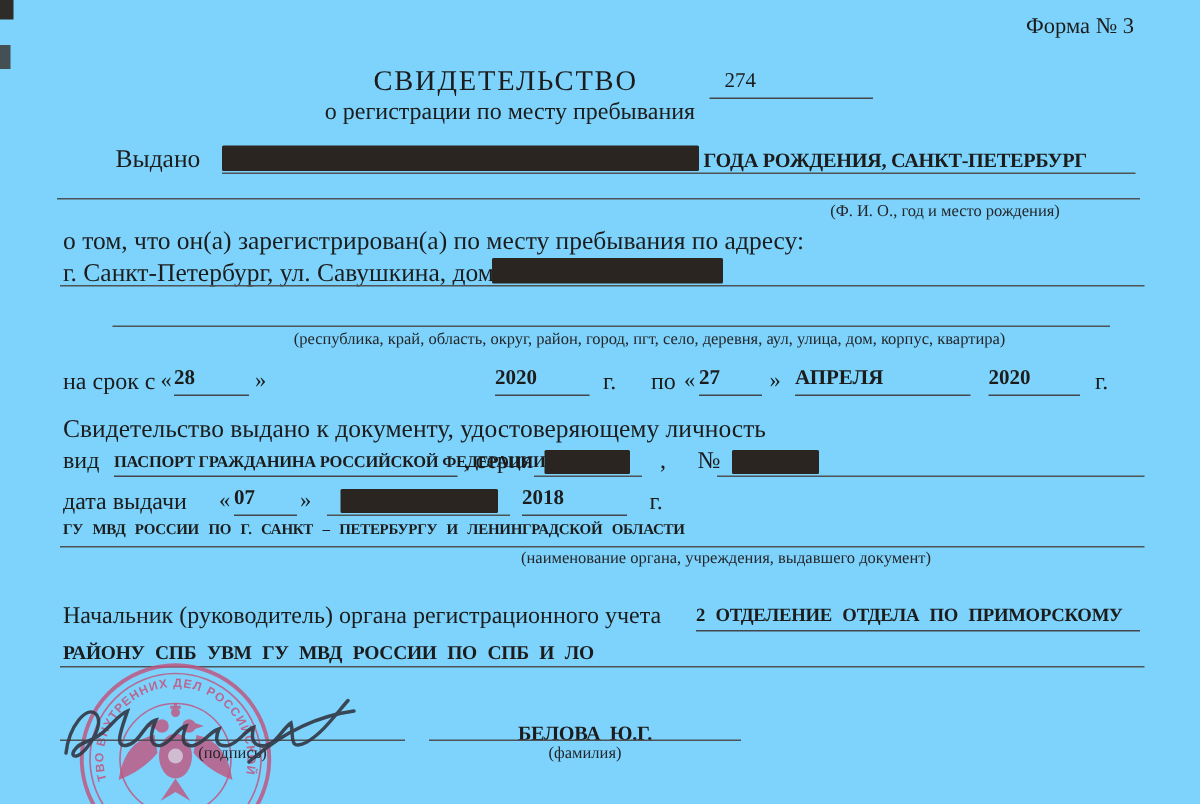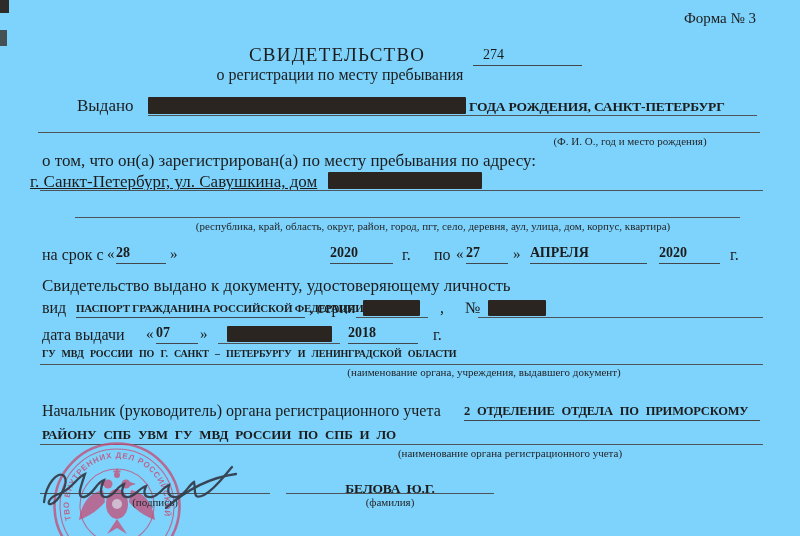--- a/index.html
+++ b/index.html
@@ -41,21 +41,21 @@
   <div class="abs lbl-lg" style="left:77px;top:96px;">Выдано</div>
   <div class="abs bar" style="left:148px;top:97px;width:318px;height:17px;"></div>
   <div class="abs boldval" style="left:469px;top:99px;">ГОДА РОЖДЕНИЯ, САНКТ-ПЕТЕРБУРГ</div>
   <div class="abs rule" style="left:148px;top:115px;width:609px;"></div>
 
   <div class="abs rule" style="left:38px;top:132px;width:722px;"></div>
   <div class="abs cap" style="left:480px;top:135px;width:300px;">(Ф. И. О., год и место рождения)</div>
 
   <div class="abs lbl-lg" style="left:42px;top:151px;">о том, что он(а) зарегистрирован(а) по месту пребывания по адресу:</div>
 
-  <div class="abs lbl-lg" style="left:30px;top:172px;text-decoration:underline;">г. Санкт-Петербург, ул. Савушкина, дом</div>
+  <div class="abs lbl-lg" style="left:42px;top:172px;">г. Санкт-Петербург, ул. Савушкина, дом</div>
   <div class="abs bar" style="left:328px;top:172px;width:154px;height:17px;"></div>
   <div class="abs rule" style="left:40px;top:190px;width:723px;"></div>
 
   <div class="abs rule" style="left:75px;top:217px;width:665px;"></div>
   <div class="abs cap" style="left:100px;top:220px;width:666px;">(республика, край, область, округ, район, город, пгт, село, деревня, аул, улица, дом, корпус, квартира)</div>
 
   <div class="abs lbl" style="left:42px;top:246px;">на срок с</div>
   <div class="abs quote" style="left:107px;top:246px;">«</div>
   <div class="abs u-seg field-val" style="left:116px;top:245px;width:50px;height:18px;">28</div>
   <div class="abs quote" style="left:170px;top:246px;">»</div>
@@ -95,21 +95,20 @@
   <div class="abs boldval wsp" style="left:42px;top:348px;font-size:10px;">ГУ МВД РОССИИ ПО Г. САНКТ – ПЕТЕРБУРГУ И ЛЕНИНГРАДСКОЙ ОБЛАСТИ</div>
   <div class="abs rule" style="left:40px;top:364px;width:723px;"></div>
   <div class="abs cap" style="left:334px;top:366px;width:300px;">(наименование органа, учреждения, выдавшего документ)</div>
 
   <div class="abs lbl" style="left:42px;top:402px;">Начальник (руководитель) органа регистрационного учета</div>
   <div class="abs u-seg" style="left:464px;top:401px;width:296px;height:19px;">
     <span class="boldval wsp" style="font-size:12.5px;">2 ОТДЕЛЕНИЕ ОТДЕЛА ПО ПРИМОРСКОМУ</span>
   </div>
   <div class="abs boldval wsp" style="left:42px;top:427px;font-size:13px;">РАЙОНУ СПБ УВМ ГУ МВД РОССИИ ПО СПБ И ЛО</div>
   <div class="abs rule" style="left:40px;top:444px;width:723px;"></div>
-  <div class="abs cap" style="left:360px;top:447px;width:300px;">(наименование органа регистрационного учета)</div>
 
   <svg class="stamp-svg" style="left:37px;top:426px;" width="160" height="160" viewBox="0 0 160 160">
     <g stroke="#c2547d" fill="none" opacity="0.82">
       <circle cx="80" cy="80" r="62.5" stroke-width="2.6"></circle>
       <circle cx="80" cy="80" r="57" stroke-width="1.1"></circle>
       <circle cx="80" cy="80" r="37" stroke-width="1.1"></circle>
     </g>
     <defs>
       <path id="ringTop" d="M 34.9 96.4 A 48 48 0 1 1 125.1 96.4"></path>
       <path id="ringBottom" d="M 36 106 A 47 47 0 0 0 124 106"></path>

